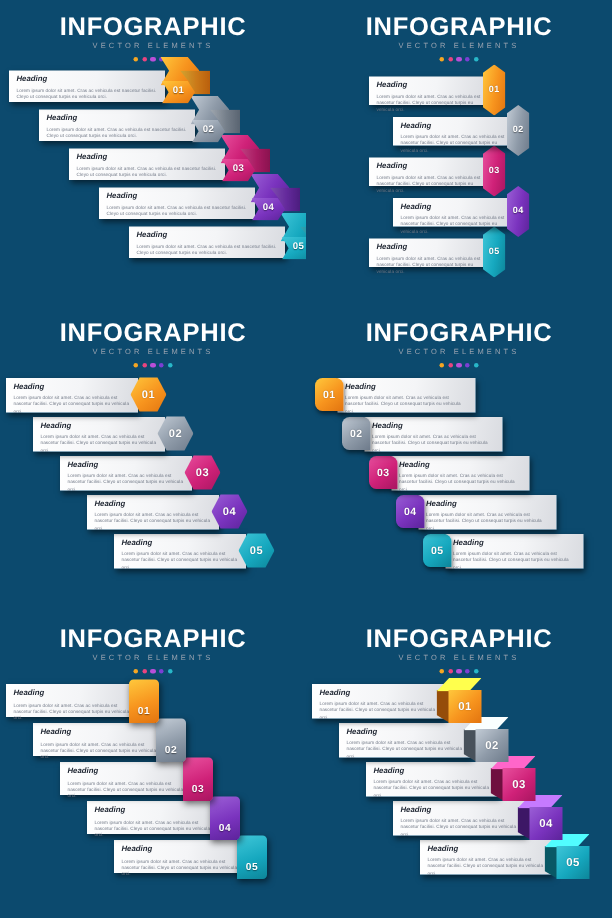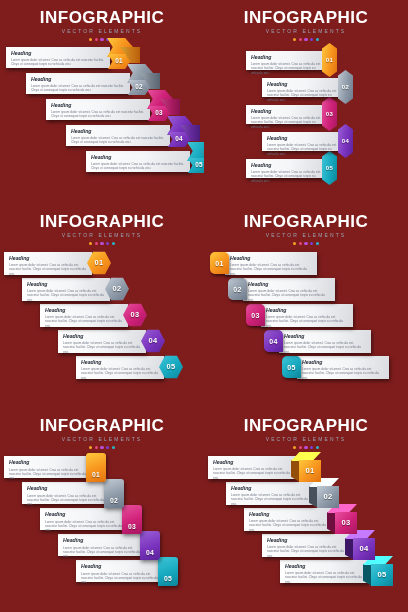--- a/index.html
+++ b/index.html
@@ -12,21 +12,21 @@
   #sheet {
     position: relative;
     width: 408px; height: 612px;
     display: grid;
     grid-template-columns: 204px 204px;
     grid-template-rows: 204px 204px 204px;
   }
   .panel {
     position: relative;
     width: 204px; height: 204px;
-    background: #7f1d1d;
+    background: #0c4a6e;
     overflow: hidden;
     padding-left: 20px;
   }
   
   .hdr { position: absolute; top: 8px; left: 0; width: 100%; text-align: center; }
   .hdr .title {
     font-size: 17px; font-weight: bold; color: #ffffff;
     letter-spacing: 0.5px; line-height: 19px;
   }
   .hdr .sub {

